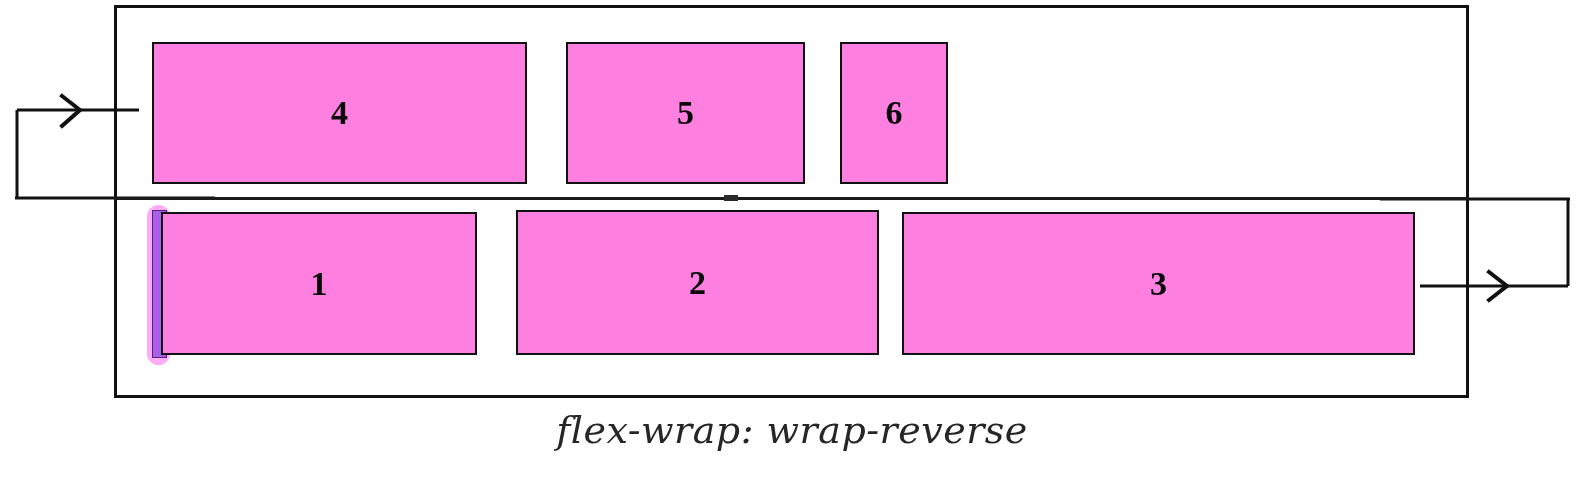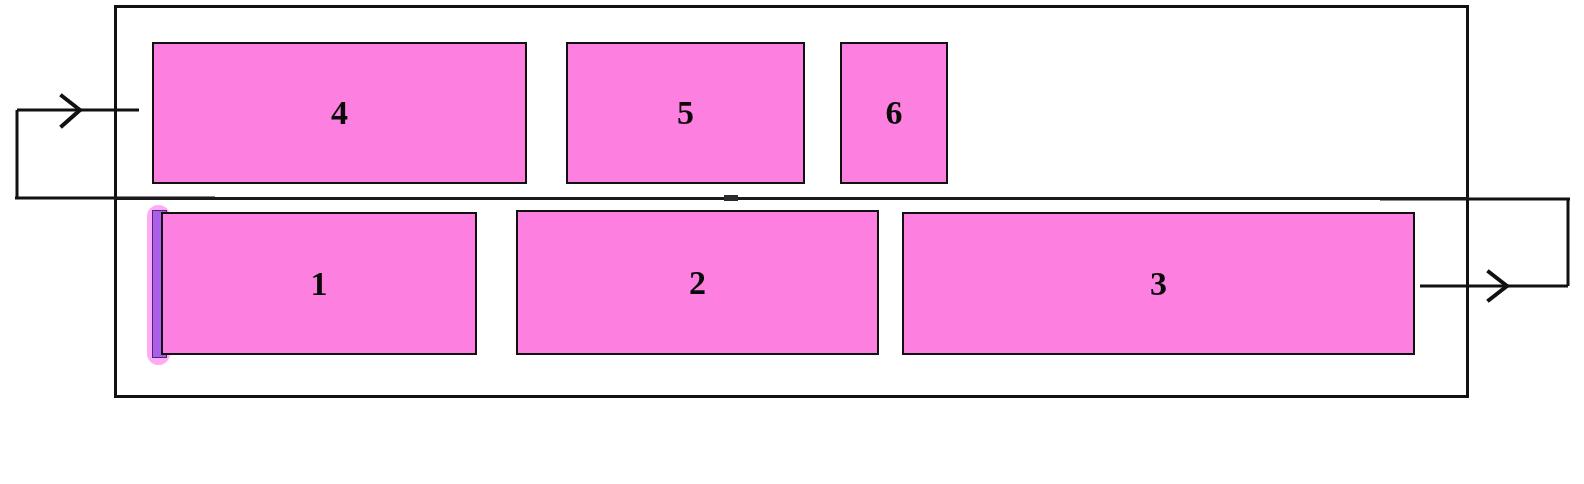--- a/index.html
+++ b/index.html
@@ -166,14 +166,15 @@
   <div class="flex-item item-1">
     <span>1</span>
   </div>
   <div class="flex-item item-2">
     <span>2</span>
   </div>
   <div class="flex-item item-3">
     <span>3</span>
   </div>
 
+  <div class="caption">flex-wrap: wrap-reverse</div>
 
 </div>
 
 </body></html>

